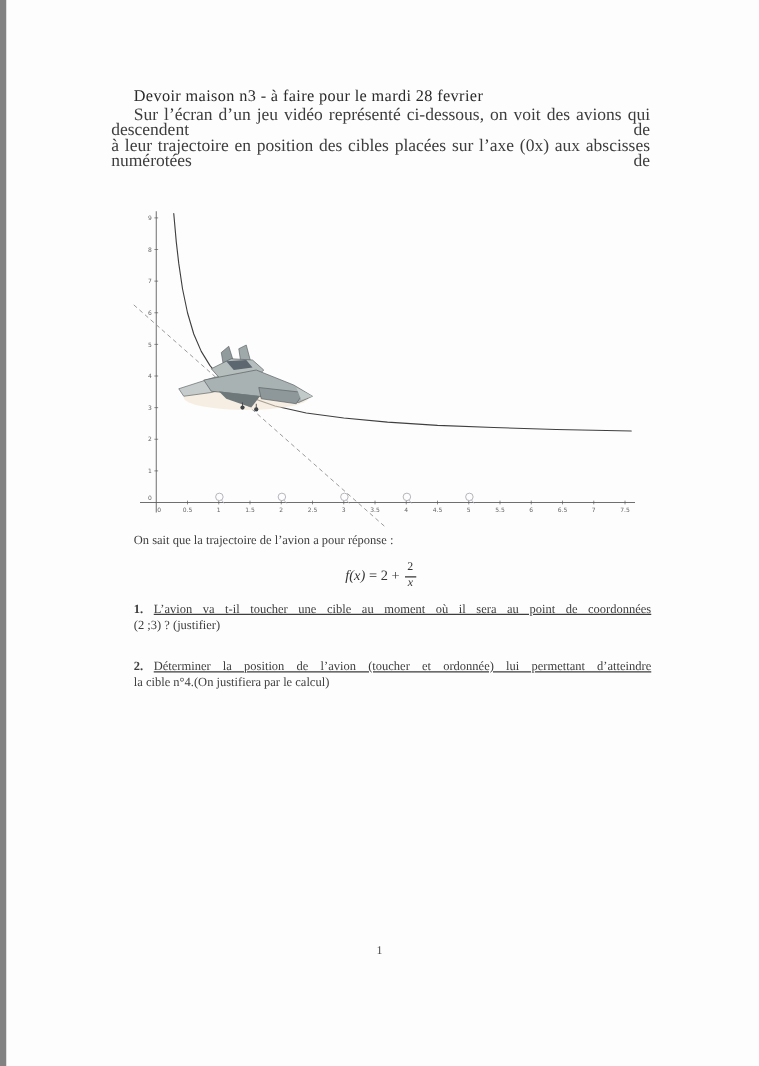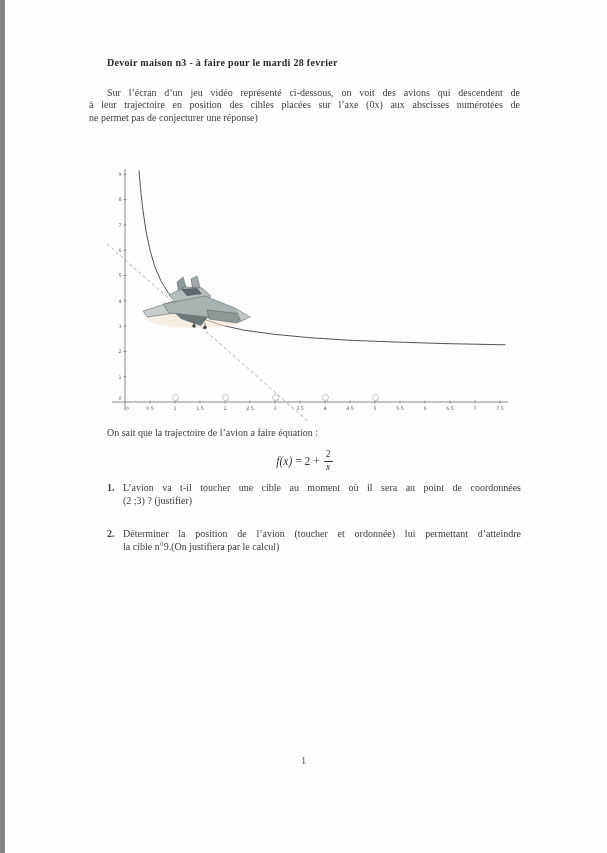--- a/index.html
+++ b/index.html
@@ -3,24 +3,24 @@
 <meta charset="utf-8">
 <style>
   html,body { margin:0; padding:0; background:#ffffff; }
   .page {
     position:relative; width:607px; height:853px; background:#fdfdfd;
     font-family:"Liberation Serif", serif; color:#3b3b3b; overflow:hidden;
   }
   .edge-strip { position:absolute; left:0; top:0; width:5px; height:853px; background:#828282; }
 
   .doc-title {
-    position:absolute; left:107px; top:57px; font-weight:bold;
-    font-size:10px; letter-spacing:0.3px; color:#2a2a2a; white-space:nowrap;
+    position:absolute; left:107px; top:69px; font-weight:normal;
+    font-size:13px; letter-spacing:0.3px; color:#2a2a2a; white-space:nowrap;
   }
-  .intro { position:absolute; left:89px; top:87px; width:431px; font-size:10px; line-height:12.4px; color:#3d3d3d; }
+  .intro { position:absolute; left:89px; top:87px; width:431px; font-size:14px; line-height:12.4px; color:#3d3d3d; }
   .jline { text-align:justify; text-align-last:justify; }
   .jline.first { text-indent:18px; }
   .jline.last { text-align-last:left; }
 
   .figure { position:absolute; left:105px; top:167px; width:405px; height:258px; }
   .figure svg { width:405px; height:258px; display:block; }
 
   .eq-intro { position:absolute; left:107px; top:427px; font-size:10px; color:#3d3d3d; white-space:nowrap; }
 
   .formula {
@@ -32,37 +32,36 @@
   .frac { display:inline-flex; flex-direction:column; align-items:center; line-height:1.05; font-size:9.5px; margin-left:2px; }
   .frac .num { }
   .frac .bar { width:100%; min-width:9px; height:0; border-top:1px solid #343434; margin:1px 0; }
   .frac .den { font-style:italic; }
 
   .question { position:absolute; left:107px; width:414px; font-size:10px; line-height:13px; color:#3d3d3d; }
   .q1 { top:481px; }
   .q2 { top:527px; }
   .qrow { display:flex; }
   .qnum { font-weight:bold; width:16px; flex:none; }
-  .qtext { flex:1; text-align:justify; text-align-last:justify; }
-  .qline2 { margin-left:16px; }
+  .qtext { flex:1; text-align:justify; text-align-last:justify;text-decoration:underline; }
+  .qline2 { }
 
   .pageno { position:absolute; left:0; top:756px; width:607px; text-align:center; font-size:9.5px; color:#4a4a4a; }
 </style>
 </head>
 <body>
 
 <div class="page">
   <div class="edge-strip"></div>
 
   <div class="doc-title">Devoir maison n3 - à faire pour le mardi 28 fevrier</div>
 
   <div class="intro">
     <div class="jline first">Sur l’écran d’un jeu vidéo représenté ci-dessous, on voit des avions qui descendent de</div>
     <div class="jline">à leur trajectoire en position des cibles placées sur l’axe (0x) aux abscisses numérotées de</div>
-    <div class="jline last">ne permet pas de conjecturer une réponse)</div>
   </div>
 
   <div class="figure">
     <svg id="chart-svg" viewBox="0 0 405 258">
 
       <line x1="7" y1="235" x2="403" y2="235" stroke="#5a5a5a" stroke-width="0.7"></line>
         <line x1="20" y1="2" x2="20" y2="243" stroke="#5a5a5a" stroke-width="0.7"></line>
         <text x="22.4" y="242.5" font-size="4.8" fill="#666666" text-anchor="middle" font-family="DejaVu Sans, sans-serif">0</text>
         <line x1="45" y1="233.5" x2="45" y2="236.5" stroke="#5a5a5a" stroke-width="0.55"></line>
         <text x="45" y="242.5" font-size="4.8" fill="#666666" text-anchor="middle" font-family="DejaVu Sans, sans-serif">0.5</text>
@@ -136,21 +135,21 @@
         <path d="M102,143 L138,147 L132,156 L104,152 Z" fill="#8e989a" stroke="#565b5e" stroke-width="0.5"></path>
         <path d="M70,146 L103,150 L96,159 L76,152 Z" fill="#6e787b"></path>
         <path d="M132,143 L145,150 L136,153 Z" fill="#c2c9c9"></path>
         <path d="M89,155 L89,158 M100,156 L100,159.5" stroke="#3e4447" stroke-width="0.7"></path>
         <circle cx="89" cy="159" r="1.7" fill="#3e4447"></circle>
         <circle cx="100" cy="160.5" r="1.7" fill="#3e4447"></circle>
       </g>
     </svg>
   </div>
 
-  <div class="eq-intro">On sait que la trajectoire de l’avion a faire équation :</div>
+  <div class="eq-intro">On sait que la trajectoire de l’avion a pour réponse :</div>
 
   <div class="formula">
     <span class="f-func">f(x)</span>
     <span class="f-eq">= 2 +</span>
     <span class="frac">
       <span class="num">2</span>
       <span class="bar"></span>
       <span class="den">x</span>
     </span>
   </div>
@@ -161,17 +160,17 @@
       <span class="qtext">L’avion va t-il toucher une cible au moment où il sera au point de coordonnées</span>
     </div>
     <div class="qline2">(2 ;3) ? (justifier)</div>
   </div>
 
   <div class="question q2">
     <div class="qrow">
       <span class="qnum">2.</span>
       <span class="qtext">Déterminer la position de l’avion (toucher et ordonnée) lui permettant d’atteindre</span>
     </div>
-    <div class="qline2">la cible n°9.(On justifiera par le calcul)</div>
+    <div class="qline2">la cible n°4.(On justifiera par le calcul)</div>
   </div>
 
   <div class="pageno">1</div>
 </div>
 
 </body></html>

